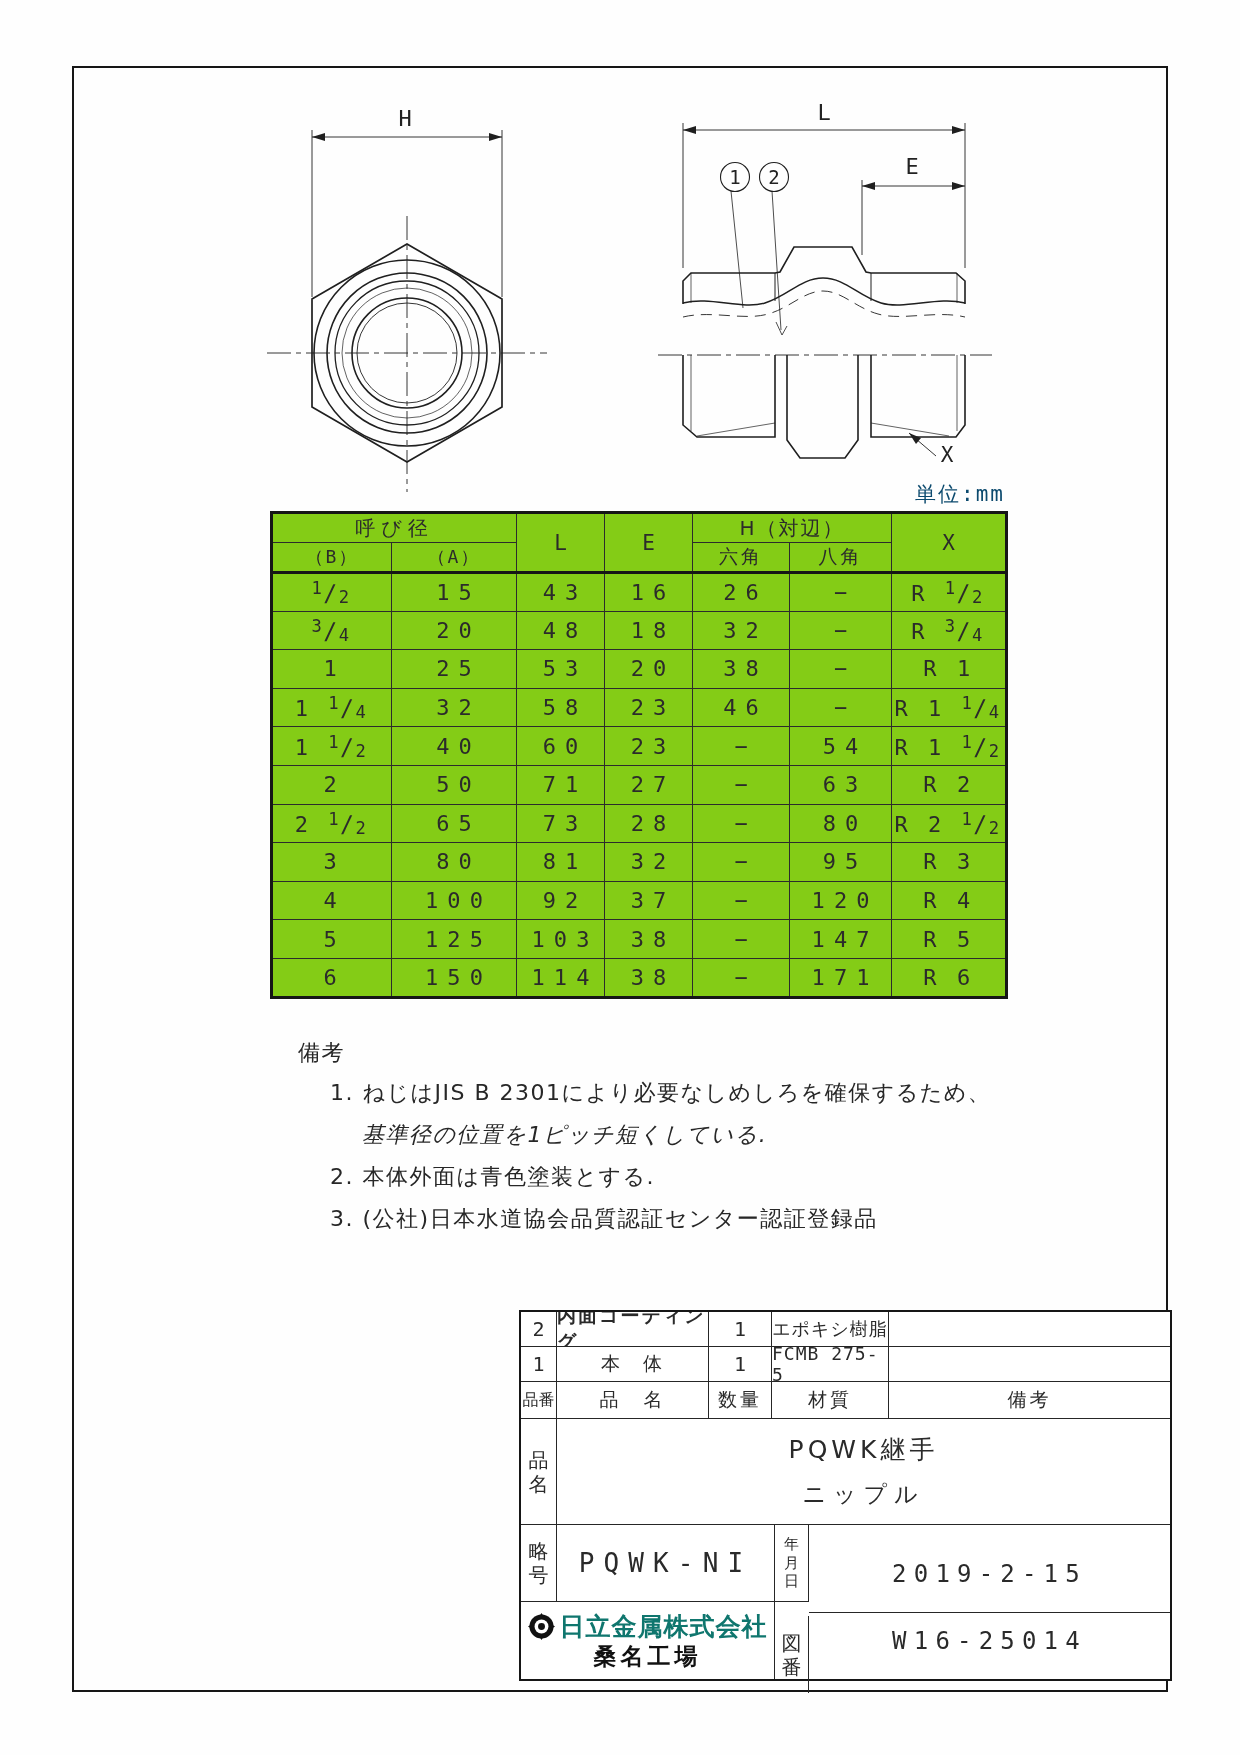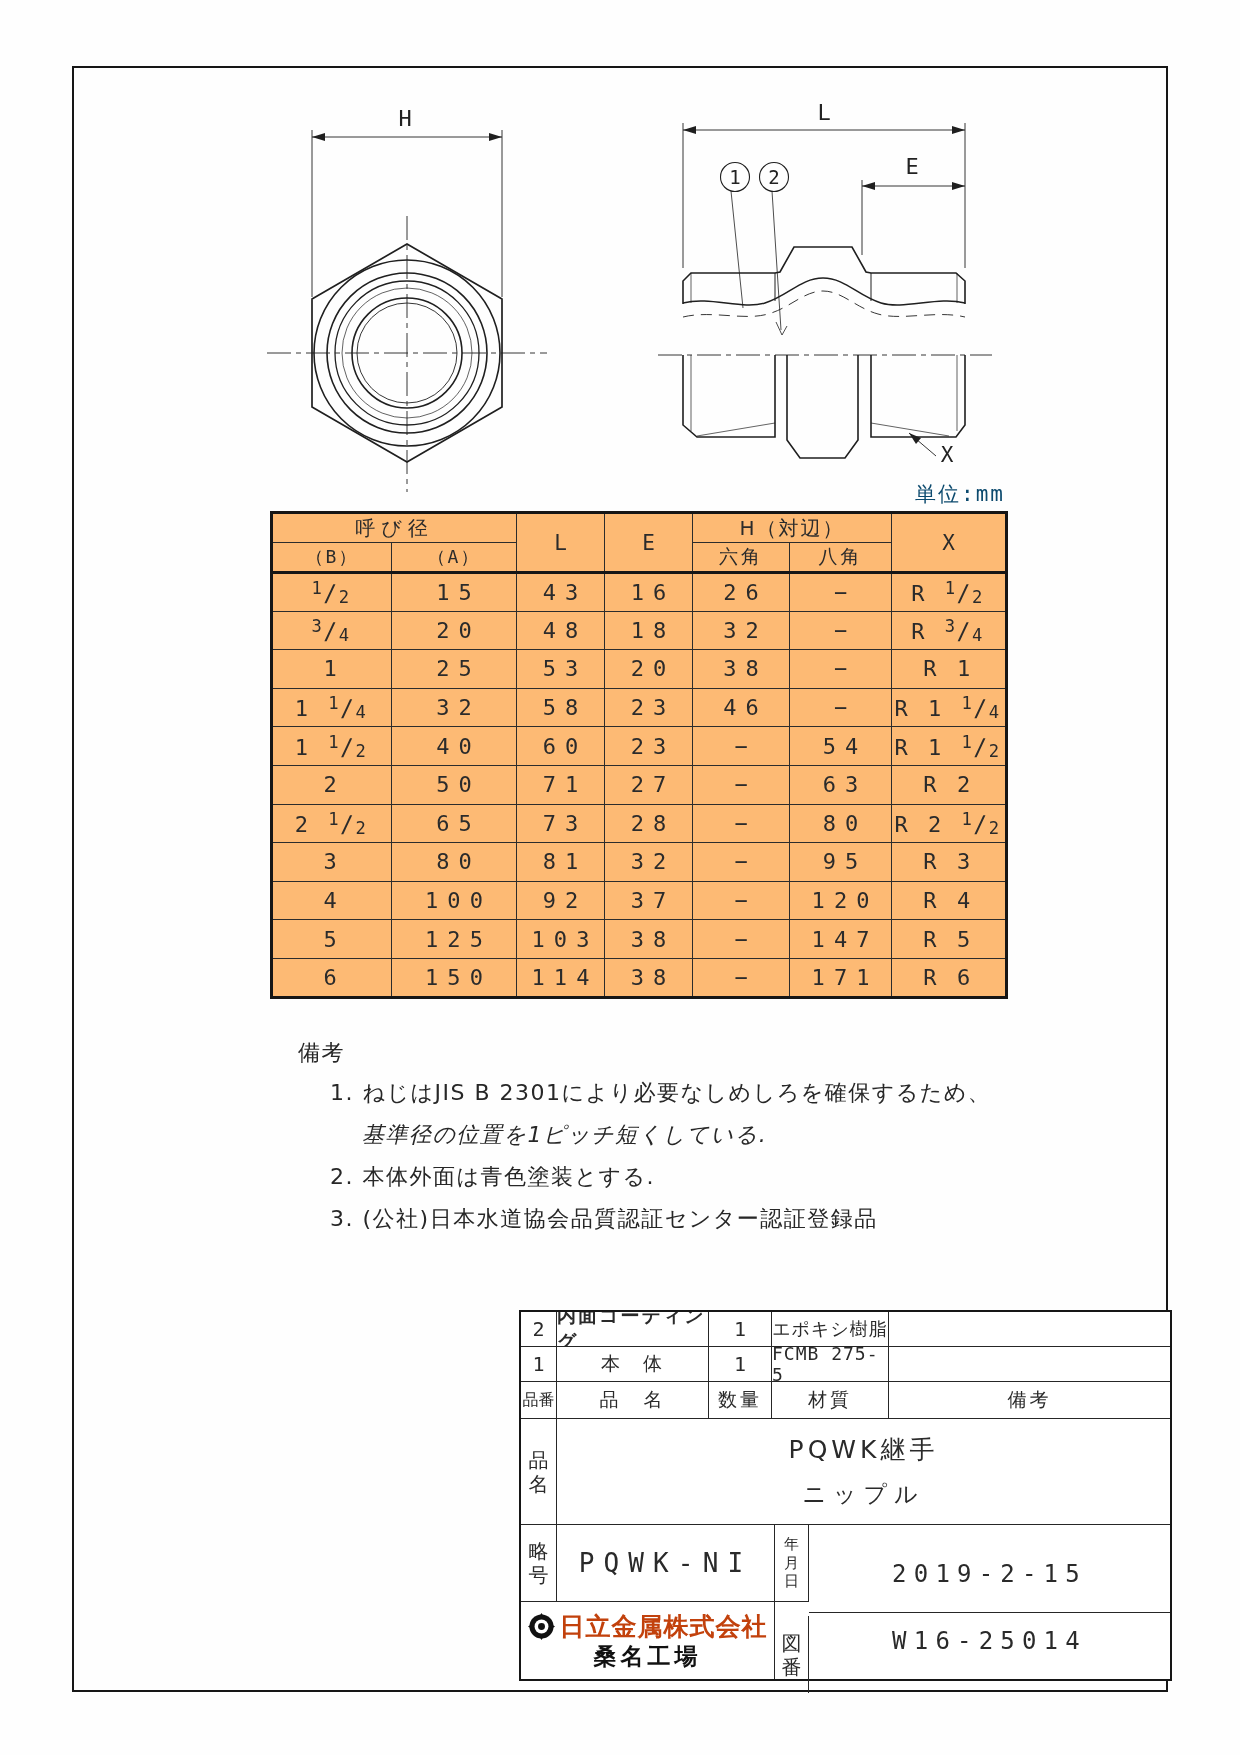--- a/index.html
+++ b/index.html
@@ -8,21 +8,21 @@
   .sheet-border{position:absolute;left:72px;top:66px;width:1092px;height:1622px;
         border:2px solid #161616;}
   svg text{font-family:"DejaVu Sans Mono","Liberation Mono",monospace;fill:#222;}
 
   
   .unit-note{position:absolute;left:840px;top:480px;width:165px;text-align:right;
       font-size:21px;letter-spacing:2px;color:#0c4a6e;}
 
   
   .dim-table{position:absolute;left:270px;top:511px;width:735px;border-collapse:collapse;
-      table-layout:fixed;background:#fdba74;border:3px solid #161616;}
+      table-layout:fixed;background:#84cc16;border:3px solid #161616;}
   .dim-table th,.dim-table td{border:1.3px solid #2c2c2c;text-align:center;vertical-align:middle;
       padding:0;font-weight:400;color:#2b2b2b;}
   .dim-table thead tr{height:30px;}
   .dim-table thead{border-bottom:3px solid #161616;}
   .dim-table tbody tr{height:38.6px;}
   .dim-table tbody td{font-size:22px;}
   .th-jp{font-family:"DejaVu Sans","Liberation Sans",sans-serif;font-size:20px;letter-spacing:6px;}
   .th-lat{font-size:21px;}
   .th-sub{font-size:18px;letter-spacing:2px;}
   .sp{letter-spacing:.42em;text-indent:.42em;}
@@ -49,21 +49,21 @@
   .tc-head{font-size:19px;letter-spacing:3px;}
   .tc-head-narrow{font-size:16px;letter-spacing:0;}
   .vlabel{flex-direction:column;line-height:1.2;font-size:20px;text-align:center;padding:0 10px;}
   .vlabel.small{font-size:15px;line-height:1.25;}
   .product-cell{flex-direction:column;justify-content:space-evenly;}
   .prod1{font-size:25px;letter-spacing:4px;}
   .prod2{font-size:23px;letter-spacing:7px;}
   .code-val{font-size:26px;letter-spacing:.35em;font-family:"DejaVu Sans Mono",monospace;}
   .date-val,.dn-val{font-size:24px;letter-spacing:.30em;font-family:"DejaVu Sans Mono",monospace;}
   .company-cell{flex-direction:column;line-height:1.25;}
-  .co-line1{display:flex;align-items:center;font-weight:bold;font-size:25px;letter-spacing:1px;color:#c2410c;}
+  .co-line1{display:flex;align-items:center;font-weight:bold;font-size:25px;letter-spacing:1px;color:#0f766e;}
   .co-line2{font-weight:bold;font-size:23px;letter-spacing:4px;color:#111;}
   .logo{width:27px;height:27px;margin-right:5px;flex:0 0 auto;}
 </style>
 </head>
 <body>
 
 <div class="page">
 
   <div class="sheet-border"></div>
 

